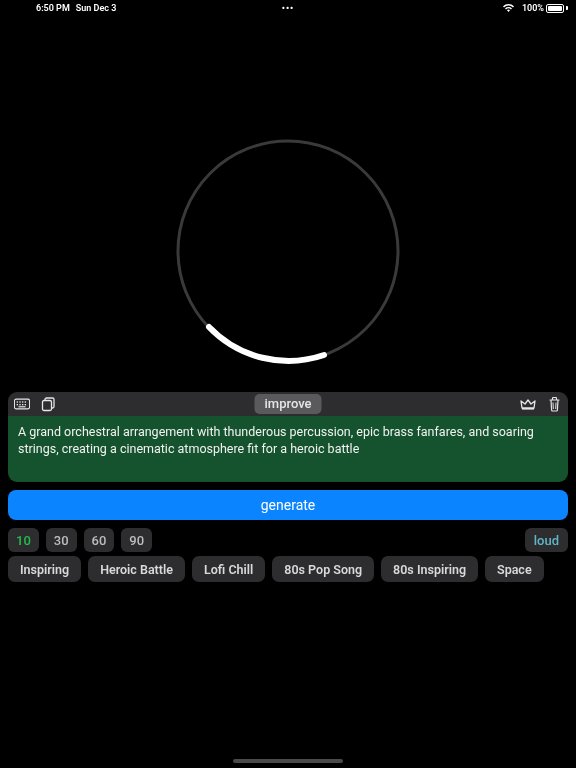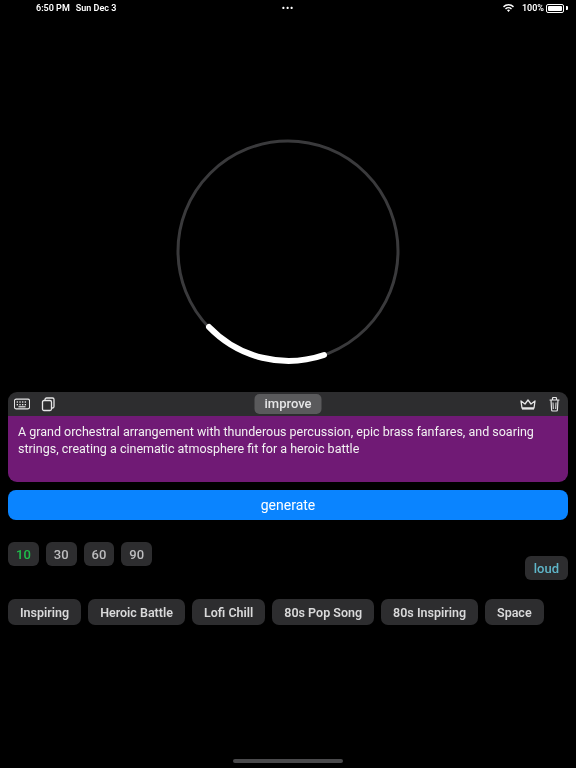--- a/index.html
+++ b/index.html
@@ -25,31 +25,31 @@
 
     
     .panel{ position:absolute; left:8px; right:8px; top:392px; }
     .toolbar{ background:#2d2d2f; border-radius:9px 9px 0 0; height:24px; display:flex; align-items:center; padding:0 6px; position:relative;text-align:right; }
     .toolbar-left{ display:flex; gap:10px; align-items:center; }
     .toolbar-right{ margin-left:auto; display:flex; gap:10px; align-items:center; }
     .improve{ position:absolute; left:50%; top:2px; transform:translateX(-50%); background:#5a5a5c; color:#e6e6e7; font-size:13px; font-weight:500; height:20px; line-height:20px; padding:0 10px; border-radius:5px; }
     .ticon{ width:16px; height:14px; display:flex; align-items:center; justify-content:center; }
     .ticon svg{ display:block; }
 
-    .prompt{ background:#701a75; border-radius:0 0 9px 9px; padding:8px 10px 12px 10px; font-size:12.5px; line-height:1.35; color:#f2f2f2; min-height:66px; }
+    .prompt{ background:#14532d; border-radius:0 0 9px 9px; padding:8px 10px 12px 10px; font-size:12.5px; line-height:1.35; color:#f2f2f2; min-height:66px; }
 
     .generate{ margin-top:8px; height:30px; background:#0a84ff; color:#fff; font-size:14px; font-weight:400; border-radius:8px; display:flex; align-items:center; justify-content:center; }
 
     .row{ display:flex; gap:7px; margin-top:8px; align-items:center; }
     .dur{ background:#2d2d2f; color:#bdbdbf; height:24px; min-width:28px; padding:0 8px; border-radius:6px; font-size:13px; font-weight:500; display:flex; align-items:center; justify-content:center; }
     .dur.active{ color:#1fbf4b; }
     .spacer{ flex:1; }
-    .loud{ background:#2d2d2f; color:#5fb6c9; height:24px; padding:0 9px; border-radius:6px; font-size:13px; font-weight:500; display:flex; align-items:center; justify-content:center;margin-top:28px; }
+    .loud{ background:#2d2d2f; color:#5fb6c9; height:24px; padding:0 9px; border-radius:6px; font-size:13px; font-weight:500; display:flex; align-items:center; justify-content:center; }
 
-    .presets{ display:flex; gap:7px; margin-top:19px; }
+    .presets{ display:flex; gap:7px; margin-top:4px; }
     .preset{ background:#2d2d2f; color:#d9d9da; height:26px; padding:0 12px; border-radius:7px; font-size:12.5px; font-weight:600; display:flex; align-items:center; justify-content:center; white-space:nowrap; }
 
     
     .home-ind{ position:absolute; bottom:5px; left:50%; transform:translateX(-50%); width:110px; height:4px; background:#4a4a4c; border-radius:3px; }
   </style>
 </head>
 <body>
 
 <div class="screen">
 

